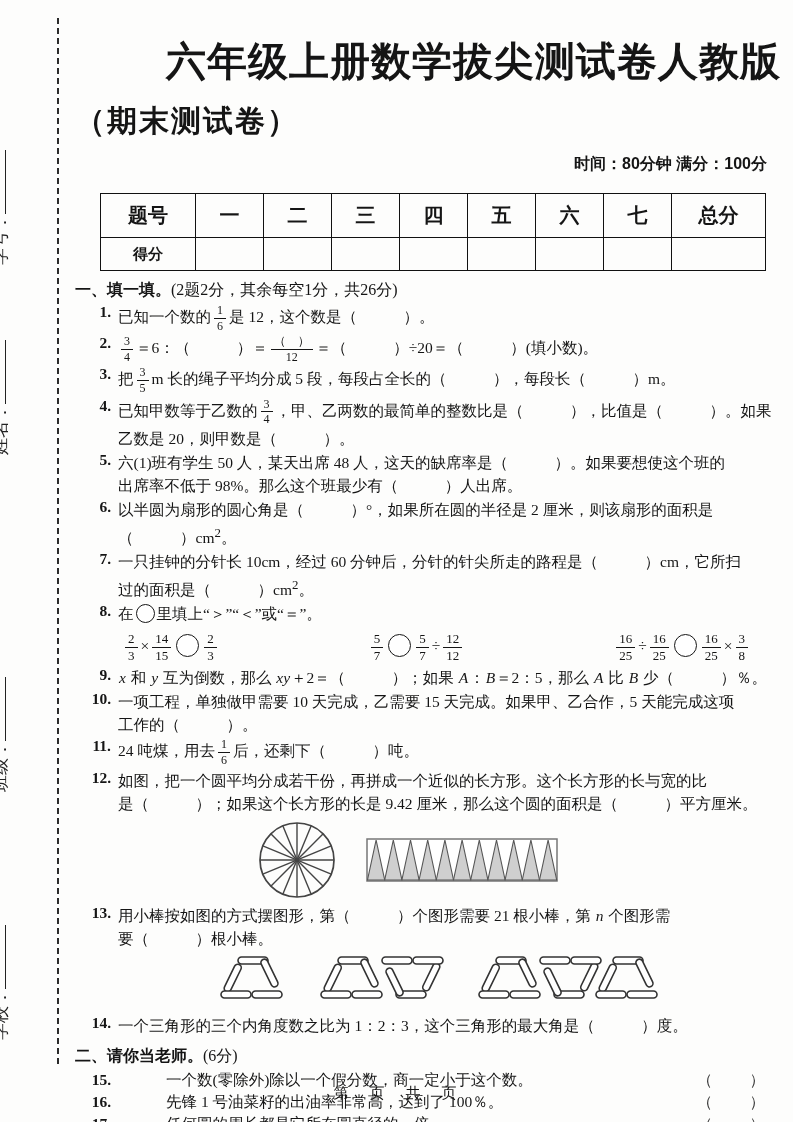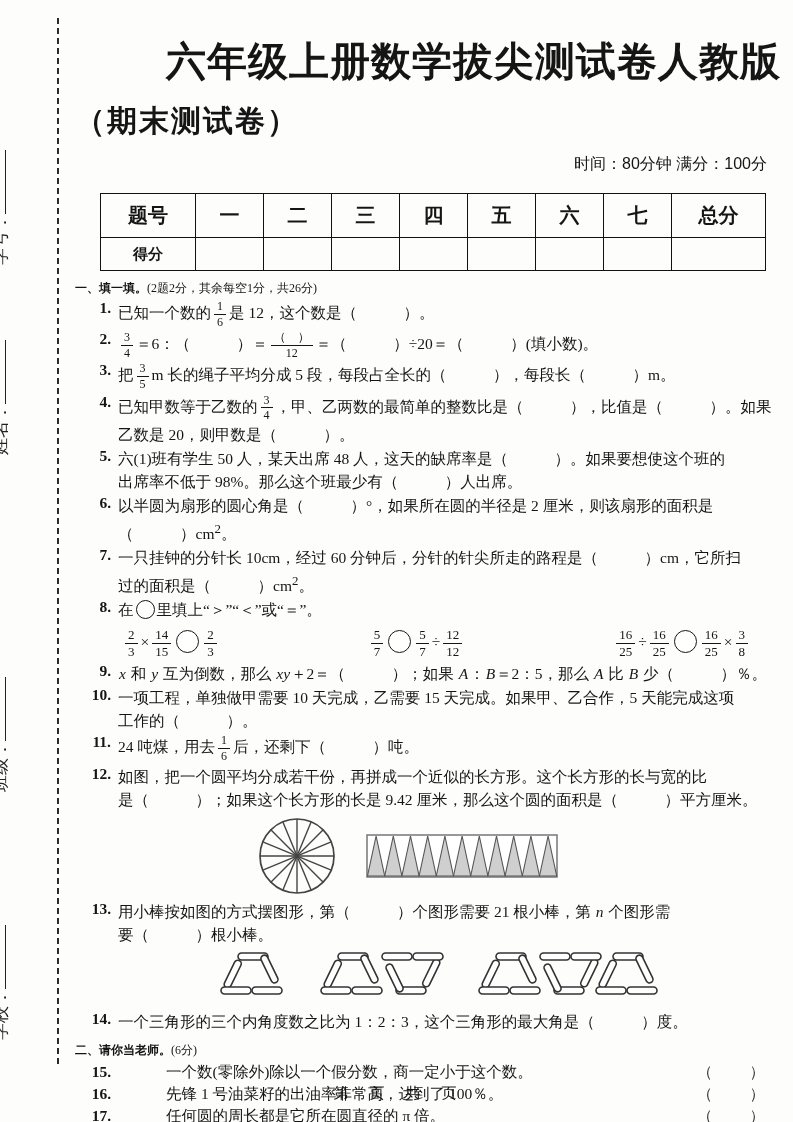--- a/index.html
+++ b/index.html
@@ -14,27 +14,27 @@
   .side-label{
     position:absolute;left:12px;height:22px;line-height:22px;
     transform:rotate(-90deg);transform-origin:0 100%;
     white-space:nowrap;font-size:17px;color:#222;
   }
   .s-line{display:inline-block;width:64px;height:14px;border-bottom:1.6px solid #222;vertical-align:baseline;}
   
   .main{position:absolute;left:75px;top:28px;width:706px;}
   h1{margin:6px 0 0;text-align:right;font-size:40px;letter-spacing:1px;font-weight:900;}
   h2{margin:12px 0 0;text-align:left;font-size:30px;letter-spacing:2px;font-weight:900;}
-  .time{margin:12px 14px 0 0;text-align:right;font-size:16px;font-weight:400;
+  .time{margin:12px 14px 0 0;text-align:right;font-size:16px;font-weight:700;
         font-family:"Liberation Sans","DejaVu Sans",sans-serif;}
   table.score-table{border-collapse:collapse;margin:18px 0 0 25px;width:665px;table-layout:fixed;}
   table.score-table td{border:1.6px solid #111;text-align:center;font-weight:bold;}
   table.score-table .r1 td{height:41px;font-size:20px;}
   table.score-table .r2 td{height:30px;font-size:15px;}
-  .sec-header{margin:9px 0 2px;font-size:12px;}
+  .sec-header{margin:9px 0 2px;font-size:16px;}
   .sec-title{font-weight:bold;}
   .sec-note{font-weight:normal;}
   
   .question{display:flex;margin:1px 0 1px 10px;font-size:15.5px;}
   .q-num{width:26px;text-align:right;font-weight:bold;margin-right:7px;flex:none;}
   .q-lines{flex:1;}
   .q-line{line-height:21px;padding:1px 0;}
   .frac{display:inline-block;text-align:center;vertical-align:middle;line-height:1.05;
         font-size:12px;margin:0 3px;}
   .frac .num{display:block;border-bottom:1.1px solid #151515;padding:0 3px 1px;}

